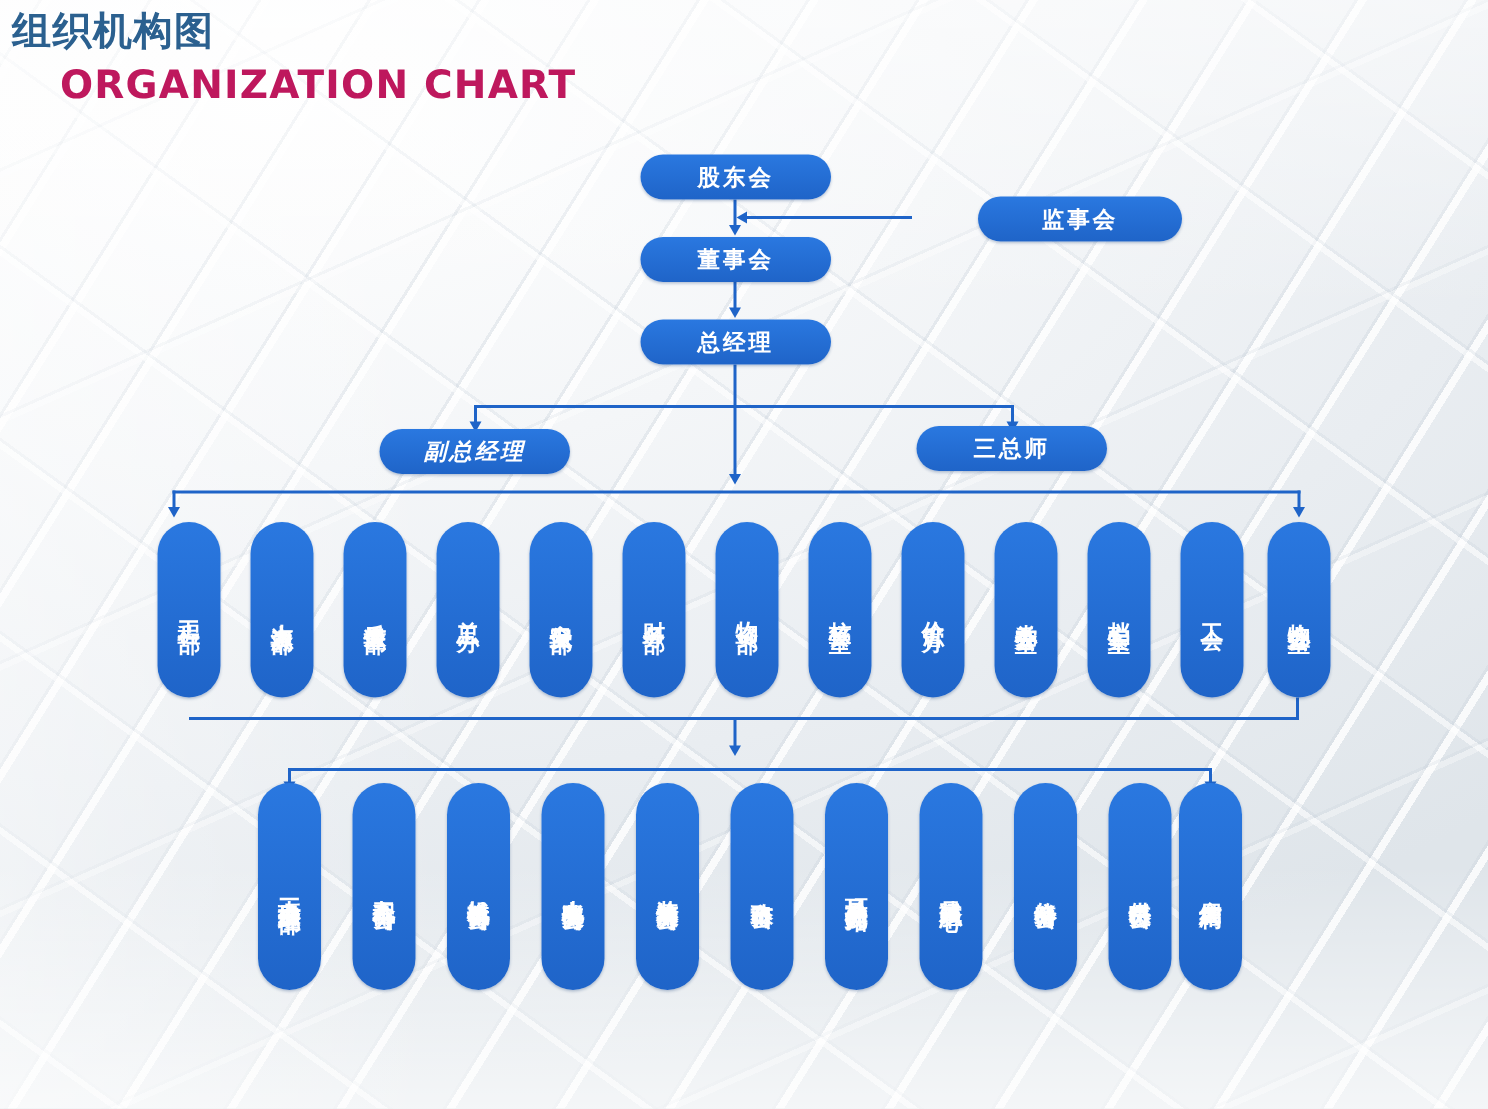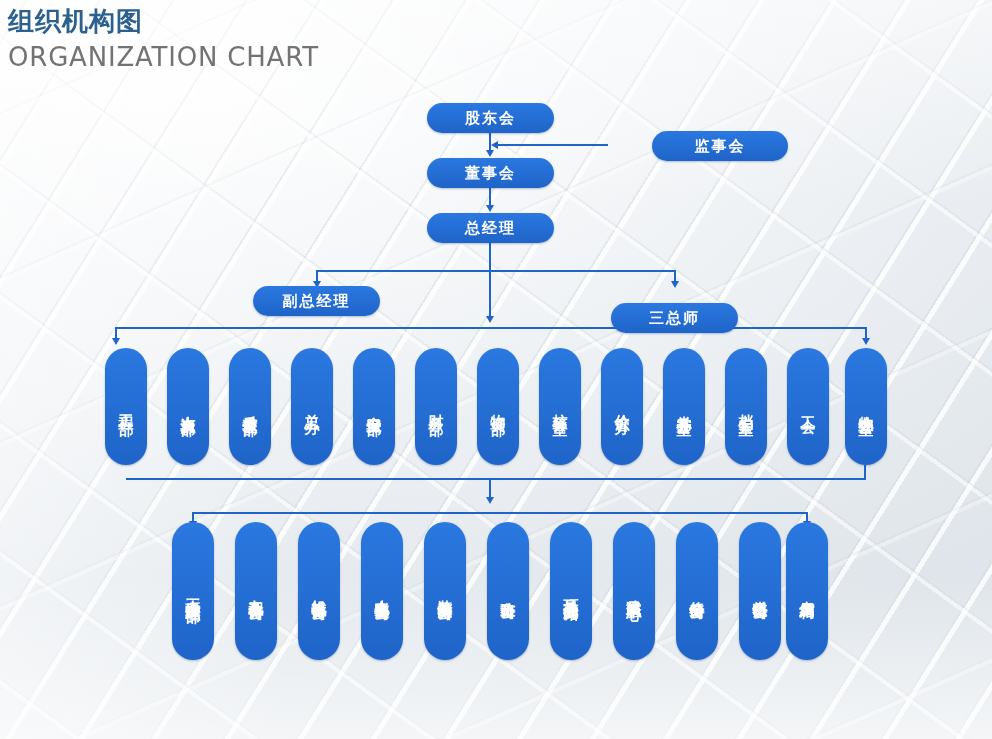--- a/index.html
+++ b/index.html
@@ -54,22 +54,22 @@
       linear-gradient(0deg, rgba(255,255,255,.65) 0%, rgba(255,255,255,0) 22%);
   }
   
   #header{position:absolute;left:8px;top:2px;z-index:6;}
   #title-cn{
     font-size:26px;font-weight:bold;color:#2b608f;
     letter-spacing:1px;line-height:38px;
     text-shadow:0 1px 0 rgba(255,255,255,.8);
   }
   #title-en{
-    font-size:26px;font-weight:normal;color:#737373;
-    letter-spacing:.8px;line-height:32px;margin-top:1px;
+    font-size:26px;font-weight:bold;color:#be185d;
+    letter-spacing:.8px;line-height:32px;margin-top:1px;margin-left:32px;
   }
   
   .node{
     position:absolute;z-index:5;
     background:linear-gradient(180deg,#2a78e0 0%,#1f64c8 100%);
     color:#ffffff;
     box-shadow:0 1px 2px rgba(20,60,120,.30);
     display:flex;align-items:center;justify-content:center;
     box-sizing:border-box;
   }
@@ -141,23 +141,23 @@
 
   <div class="ln lnv" style="left:316px;top:270px;height:12px;"></div>
   <div class="arw" style="left:312.5px;top:281px;"></div>
 
   <div class="ln lnv" style="left:674px;top:270px;height:12px;"></div>
   <div class="arw" style="left:670.5px;top:281px;"></div>
 
   <div class="ln lnv" style="left:489px;top:270px;height:47px;"></div>
   <div class="arw" style="left:485.5px;top:316px;"></div>
 
-  <div class="node h" style="left:253px;top:286px;width:127px;">副总经理</div>
-
-  <div class="node h" style="left:611px;top:303px;width:127px;">三总师</div>
+  <div class="node h" style="left:253px;top:286px;width:127px;font-style:italic;">副总经理</div>
+
+  <div class="node h" style="left:611px;top:284px;width:127px;">三总师</div>
 
   <div class="ln lnh" style="left:115px;top:327px;width:752px;"></div>
   <div class="ln lnv" style="left:115px;top:327px;height:12px;"></div>
   <div class="arw" style="left:111.5px;top:338px;"></div>
   <div class="ln lnv" style="left:865px;top:327px;height:12px;"></div>
   <div class="arw" style="left:861.5px;top:338px;"></div>
 
   <div class="node v" style="left:105px;top:348px;height:117px;">工程部</div>
   <div class="node v tight" style="left:167px;top:348px;height:117px;">人力资源部</div>
   <div class="node v tight" style="left:229px;top:348px;height:117px;">质量保证部</div>

